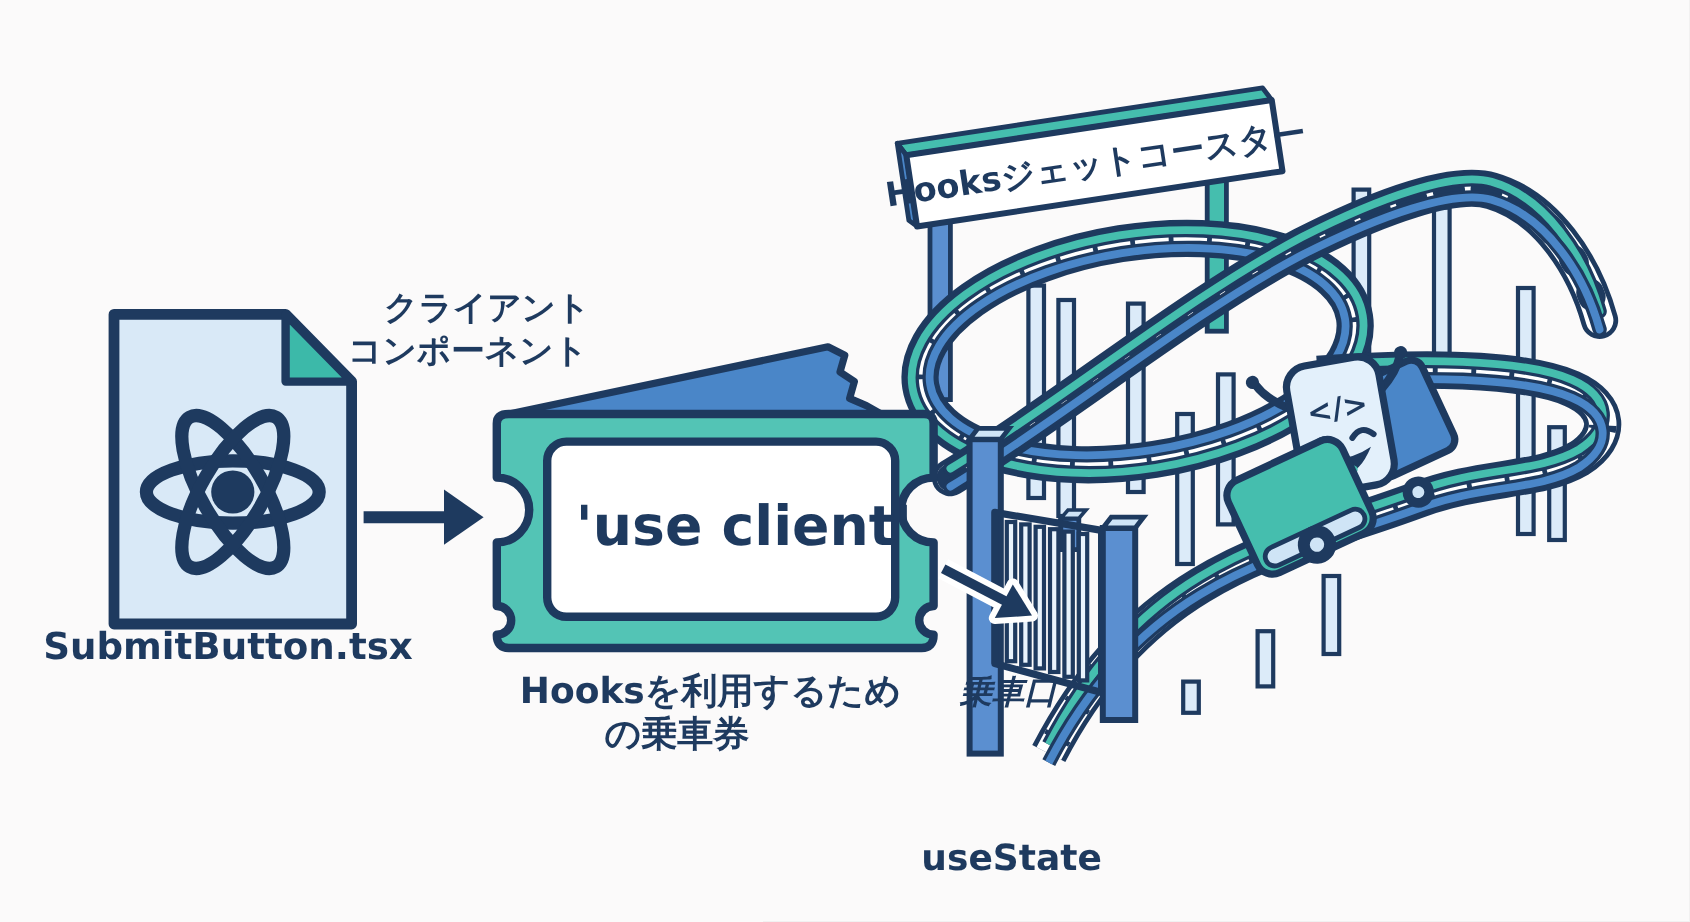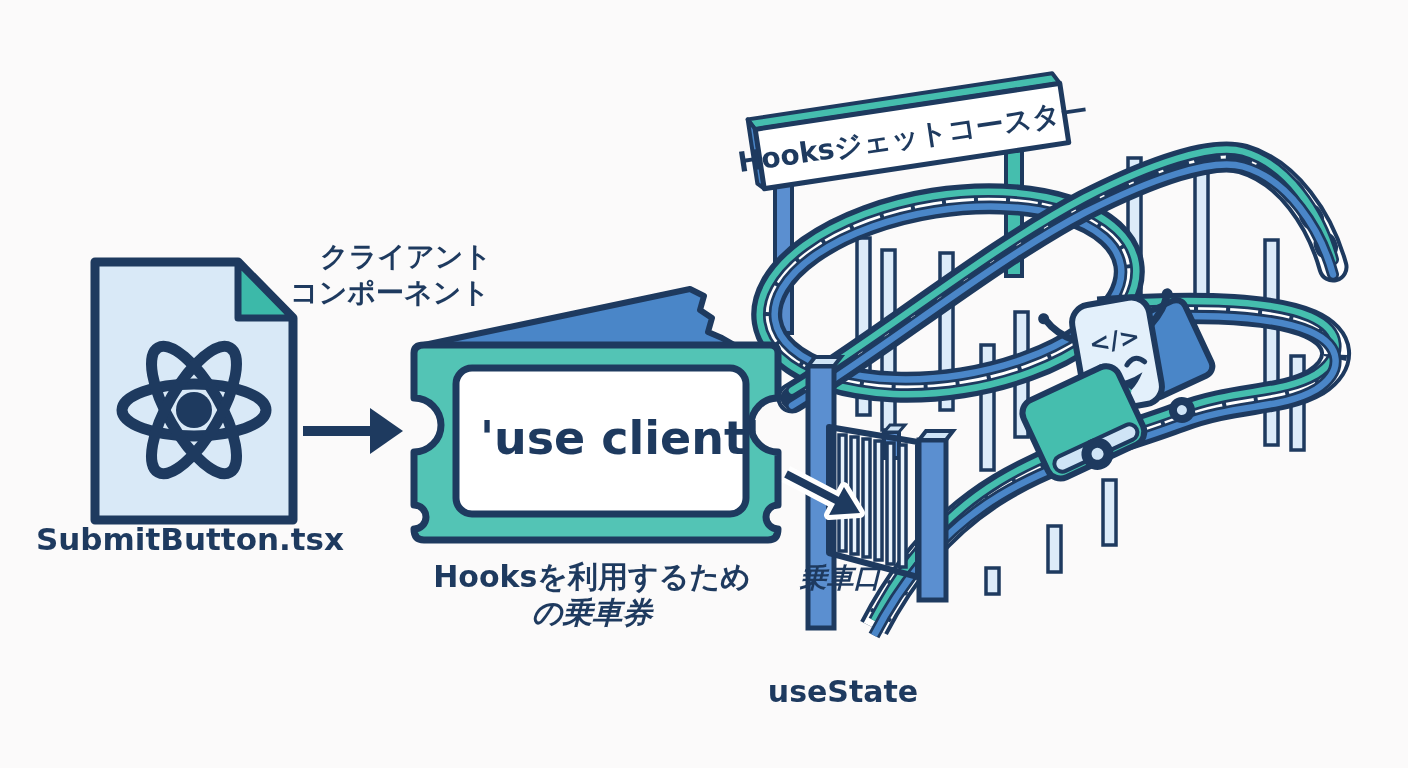--- a/index.html
+++ b/index.html
@@ -174,18 +174,18 @@
   <div class="lbl" style="left:913px;top:122px;font-size:28px;transform:translateX(-50%) rotate(-8.6deg);">Hooksジェットコースター</div>
 
   <div class="lbl" style="left:381px;top:242px;font-size:28px;margin-left:25px;">クライアント</div>
   <div class="lbl" style="left:390px;top:278px;font-size:28px;text-align:center;">コンポーネント</div>
 
   <div class="lbl" style="left:190px;top:523px;font-size:31px;">SubmitButton.tsx</div>
 
   <div class="lbl" style="left:600px;top:414px;font-size:46px;padding-left:40px;">'use client'</div>
 
   <div class="lbl" style="left:592px;top:561px;font-size:30px;text-align:center;">Hooksを利用するため</div>
-  <div class="lbl" style="left:592px;top:597px;font-size:30px;font-style:italic;">の乗車券</div>
+  <div class="lbl" style="left:564px;top:597px;font-size:30px;">の乗車券</div>
 
   <div class="lbl" style="left:840px;top:564px;font-size:27px;font-style:italic;">乗車口</div>
-  <div class="lbl" style="left:843px;top:676px;font-size:30px;">useState</div>
+  <div class="lbl" style="left:843px;top:700px;font-size:30px;">useState</div>
 
 </div>
 
 </body></html>

